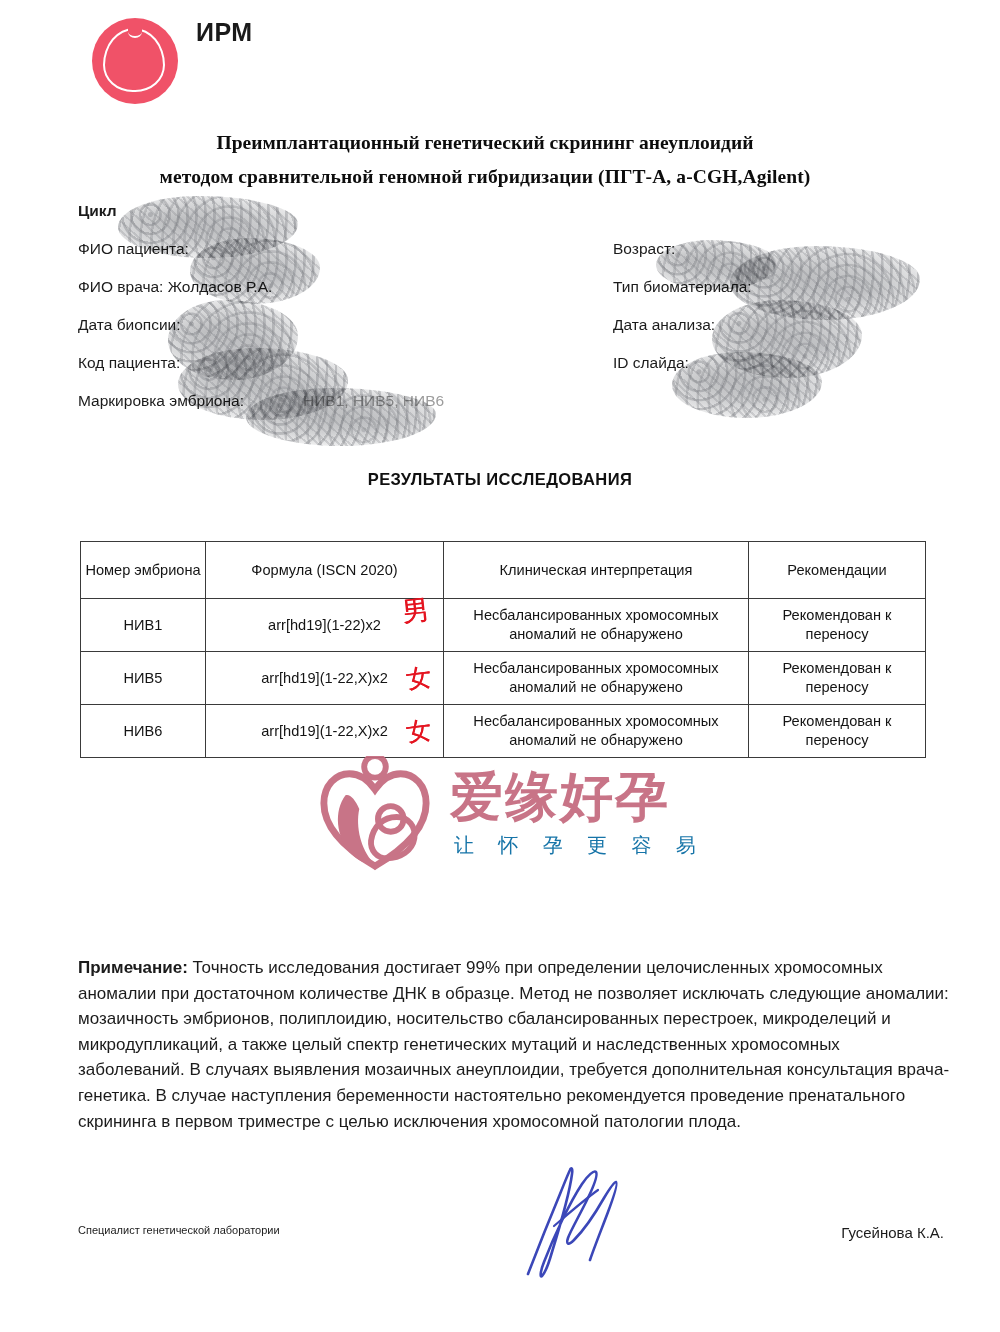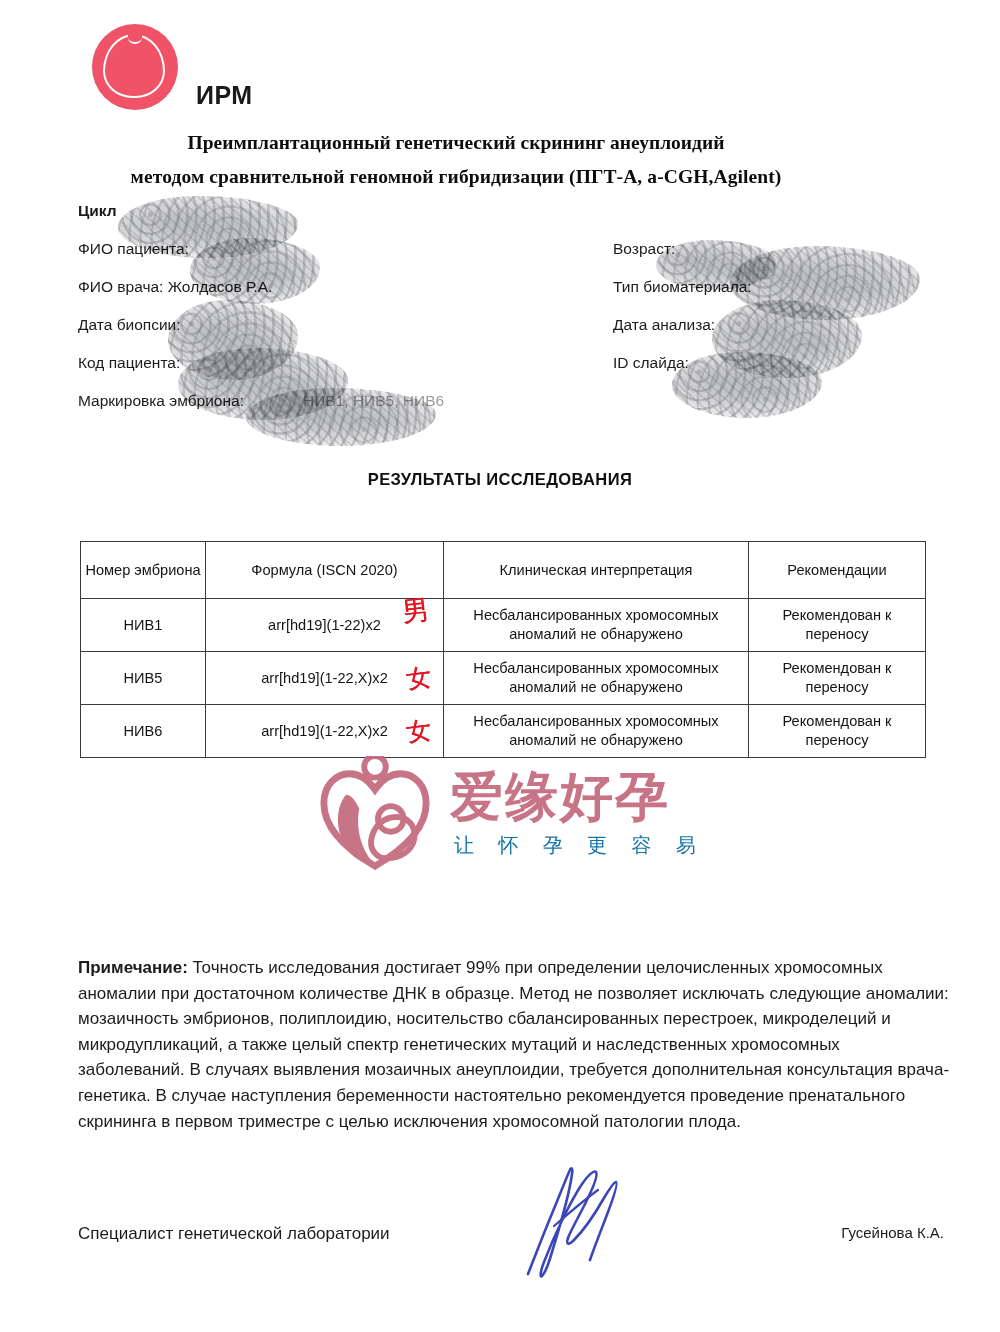--- a/index.html
+++ b/index.html
@@ -17,21 +17,21 @@
   }
 
   
   #letterhead {
     position: absolute;
     left: 92px;
     top: 18px;
     width: 360px;
     height: 92px;
     display: flex;
-    align-items: flex-end;
+    align-items: flex-start;
     gap: 18px;
   }
   #brand-mark {
     width: 86px;
     height: 86px;
     border-radius: 50%;
     background: #f05268;
     position: relative;
     flex: 0 0 auto;
   }
@@ -70,20 +70,21 @@
     position: absolute;
     left: 0;
     top: 126px;
     width: 912px;
     text-align: center;
     font-family: "Liberation Serif", "DejaVu Serif", serif;
     font-weight: bold;
     font-size: 19.5px;
     line-height: 34px;
     color: #0d0d0d;
+    padding-left: 29px;
   }
   #doc-title .line2 { letter-spacing: 0.1px; }
 
   
   #patient-info {
     position: absolute;
     left: 78px;
     top: 202px;
     width: 880px;
     font-size: 15.5px;
@@ -227,21 +228,21 @@
     position: absolute;
     left: 78px;
     top: 1218px;
     width: 872px;
     height: 40px;
   }
   #signer-role {
     position: absolute;
     left: 0;
     top: 6px;
-    font-size: 17px;
+    font-size: 11px;
     color: #1b1b1b;
     white-space: nowrap;
   }
   #signer-name {
     position: absolute;
     right: 6px;
     top: 6px;
     font-size: 15px;
     color: #1b1b1b;
     white-space: nowrap;

